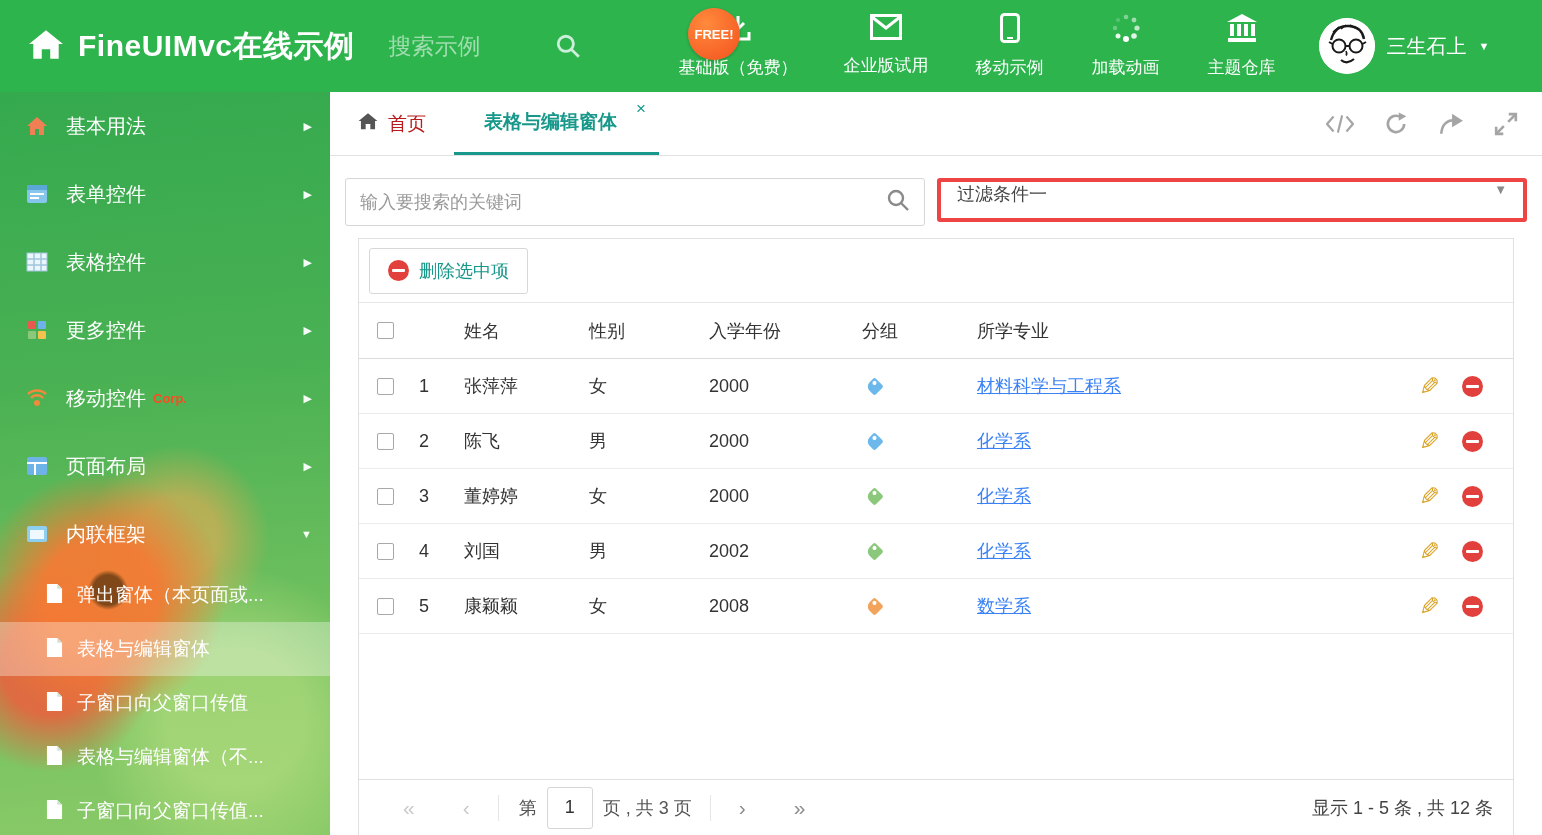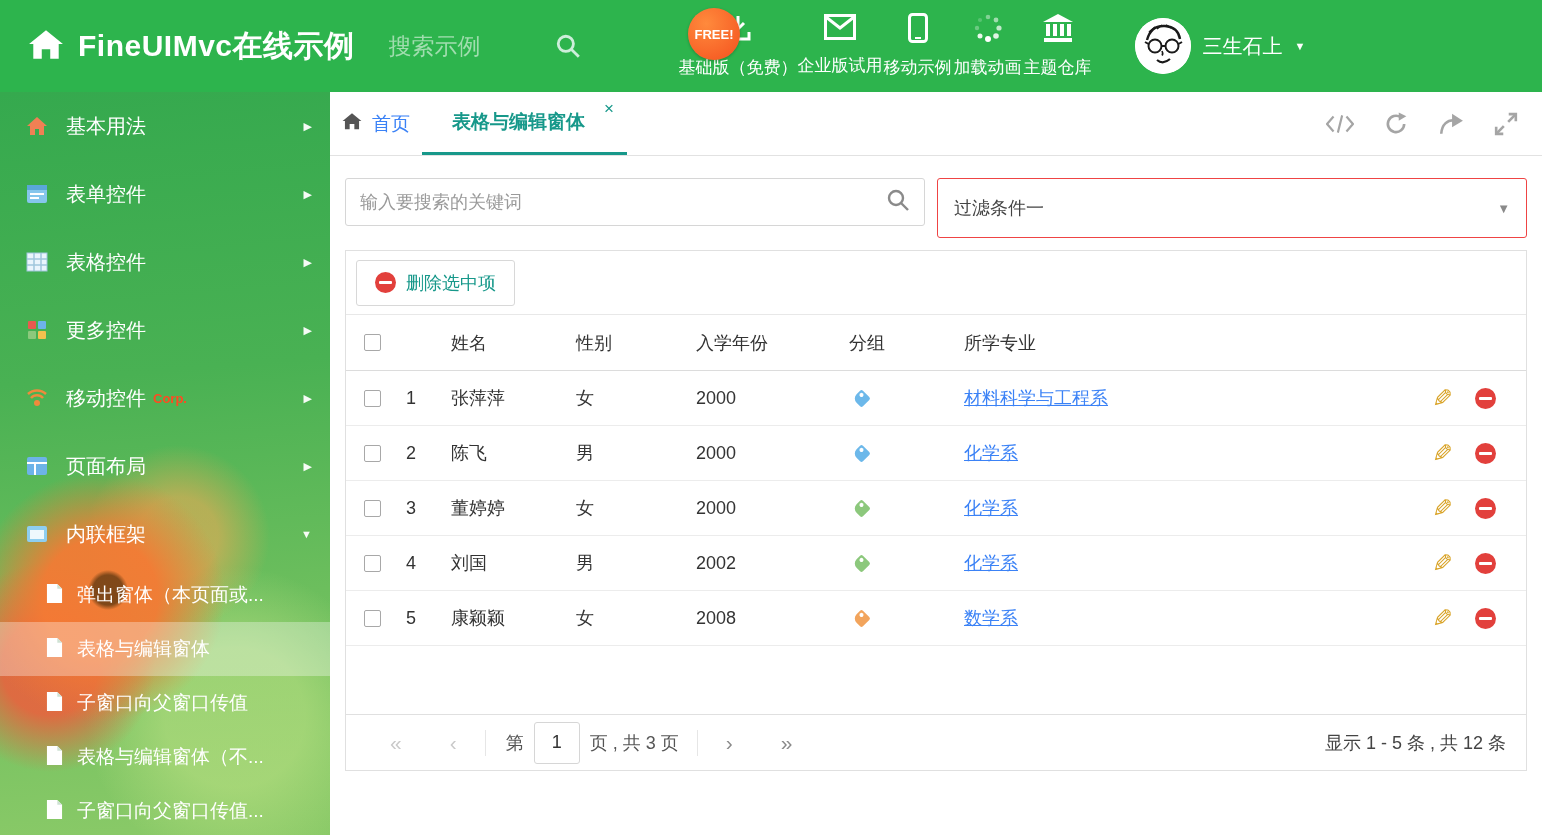--- a/index.html
+++ b/index.html
@@ -7,21 +7,21 @@
 body{overflow:hidden;font-family:"Liberation Sans","DejaVu Sans",sans-serif;color:#333;background:#fff;position:relative}
 
 
 .topbar{position:absolute;top:0;left:0;width:1542px;height:92px;background:#2db44d;display:flex;align-items:center}
 .logo{display:flex;align-items:center;gap:14px;padding-left:28px;cursor:pointer}
 .logo-title{color:#fff;font-size:30px;font-weight:bold;letter-spacing:.5px}
 .hsearch{display:flex;align-items:center;margin-left:34px}
 .hsearch input{width:150px;background:transparent;border:none;outline:none;font-size:23px;color:#fff}
 .hsearch input::placeholder{color:rgba(255,255,255,.55)}
 .hsearch .sicon{margin-left:16px;display:flex}
-.hnav{display:flex;align-items:flex-start;margin-left:98px}
+.hnav{display:flex;align-items:flex-start;gap:46px;margin-left:98px}
 .hnav-item{display:flex;flex-direction:column;align-items:center;gap:9px;color:#fff;cursor:pointer;min-width:70px}
 .hnav-item .lbl{font-size:17px;color:#fff;white-space:nowrap}
 .free-badge{position:absolute;left:688px;top:8px;width:52px;height:52px;border-radius:50%;background:radial-gradient(circle at 35% 30%,#ff8a3c,#f4511e);color:#fff;font-size:13px;font-weight:bold;display:flex;align-items:center;justify-content:center;box-shadow:0 1px 3px rgba(0,0,0,.25);z-index:3}
 .huser{display:flex;align-items:center;gap:12px;margin-left:42px;cursor:pointer}
 .avatar{width:56px;height:56px;border-radius:50%;background:#fff;overflow:hidden;flex:none;display:flex;align-items:center;justify-content:center}
 .huser .uname{color:#fff;font-size:20px;white-space:nowrap}
 .huser .caret{color:#fff;font-size:11px}
 
 
 .sidebar{position:absolute;top:92px;left:0;width:330px;height:743px;
@@ -38,34 +38,34 @@
 .menu-item .mlabel{font-size:20px;margin-left:16px;white-space:nowrap}
 .menu-item .corp{color:#ff4a21;font-size:13px;margin-left:7px;font-weight:bold}
 .menu-item .arrow{margin-left:auto;font-size:11px;color:rgba(255,255,255,.95)}
 .submenu-item{height:54px;display:flex;align-items:center;padding-left:46px;color:#fff;cursor:pointer}
 .submenu-item.active{background:rgba(255,255,255,.32)}
 .submenu-item .slabel{font-size:19px;margin-left:14px;white-space:nowrap}
 
 
 .content{position:absolute;top:92px;left:330px;width:1212px;height:743px;background:#fff}
 .tabbar{height:64px;border-bottom:1px solid #e2e2e2;display:flex;align-items:stretch}
-.tab{display:flex;align-items:center;gap:10px;padding:0 12px;font-size:19px;color:#3b82f6;cursor:pointer}
+.tab{display:flex;align-items:center;gap:10px;padding:0 28px;font-size:19px;color:#b91c1c;cursor:pointer}
 .tab.active{color:#17988a;border-bottom:3px solid #17988a;position:relative;padding:0 42px 0 30px;font-weight:bold}
 .tab-close{position:absolute;top:7px;right:13px;font-size:17px;color:#17988a;cursor:pointer;font-weight:normal}
 .tab-actions{margin-left:auto;display:flex;align-items:center;gap:30px;padding-right:24px}
 .tab-actions .ticon{display:flex;cursor:pointer}
 
 .filter-row{display:flex;gap:12px;padding:22px 15px 12px 15px}
 .search-box{width:580px;height:48px;border:1px solid #d6d6d6;border-radius:3px;display:flex;align-items:center;padding:0 14px;background:#fff}
 .search-box input{flex:1;border:none;outline:none;font-size:18px;color:#333;background:transparent}
 .search-box input::placeholder{color:#9a9a9a}
-.dropdown{width:590px;height:60px;border:1px solid #ef4444;border-radius:3px;display:flex;align-items:center;padding:0 16px;font-size:18px;color:#444;cursor:pointer;background:#fff}
+.dropdown{width:590px;height:44px;border:4px solid #ef4444;border-radius:3px;display:flex;padding:0 16px;font-size:18px;color:#444;cursor:pointer;background:#fff}
 .dropdown .caret{margin-left:auto;color:#8a8a8a;font-size:13px}
 
-.grid-panel{margin:0 15px;height:521px;border:1px solid #e0e0e0;display:flex;flex-direction:column;background:#fff}
+.grid-panel{margin:0 28px;height:598px;border:1px solid #e0e0e0;display:flex;flex-direction:column;background:#fff}
 .gtoolbar{height:64px;display:flex;align-items:center;padding:0 10px;border-bottom:1px solid #e8e8e8;flex:none}
 .btn{height:46px;background:#fff;border:1px solid #d8d8d8;border-radius:3px;display:flex;align-items:center;gap:10px;padding:0 18px;font-size:18px;color:#17988a;cursor:pointer}
 .btn-add{margin-left:auto}
 
 .thead,.trow{display:flex;align-items:center;flex:none}
 .thead{height:56px;border-bottom:1px solid #dcdcdc;font-size:18px;color:#333}
 .trow{height:55px;border-bottom:1px solid #ececec;font-size:18px}
 .col-cb{width:60px;padding-left:18px;display:flex;align-items:center}
 .col-num{width:45px;color:#333}
 .col-name{width:125px}

